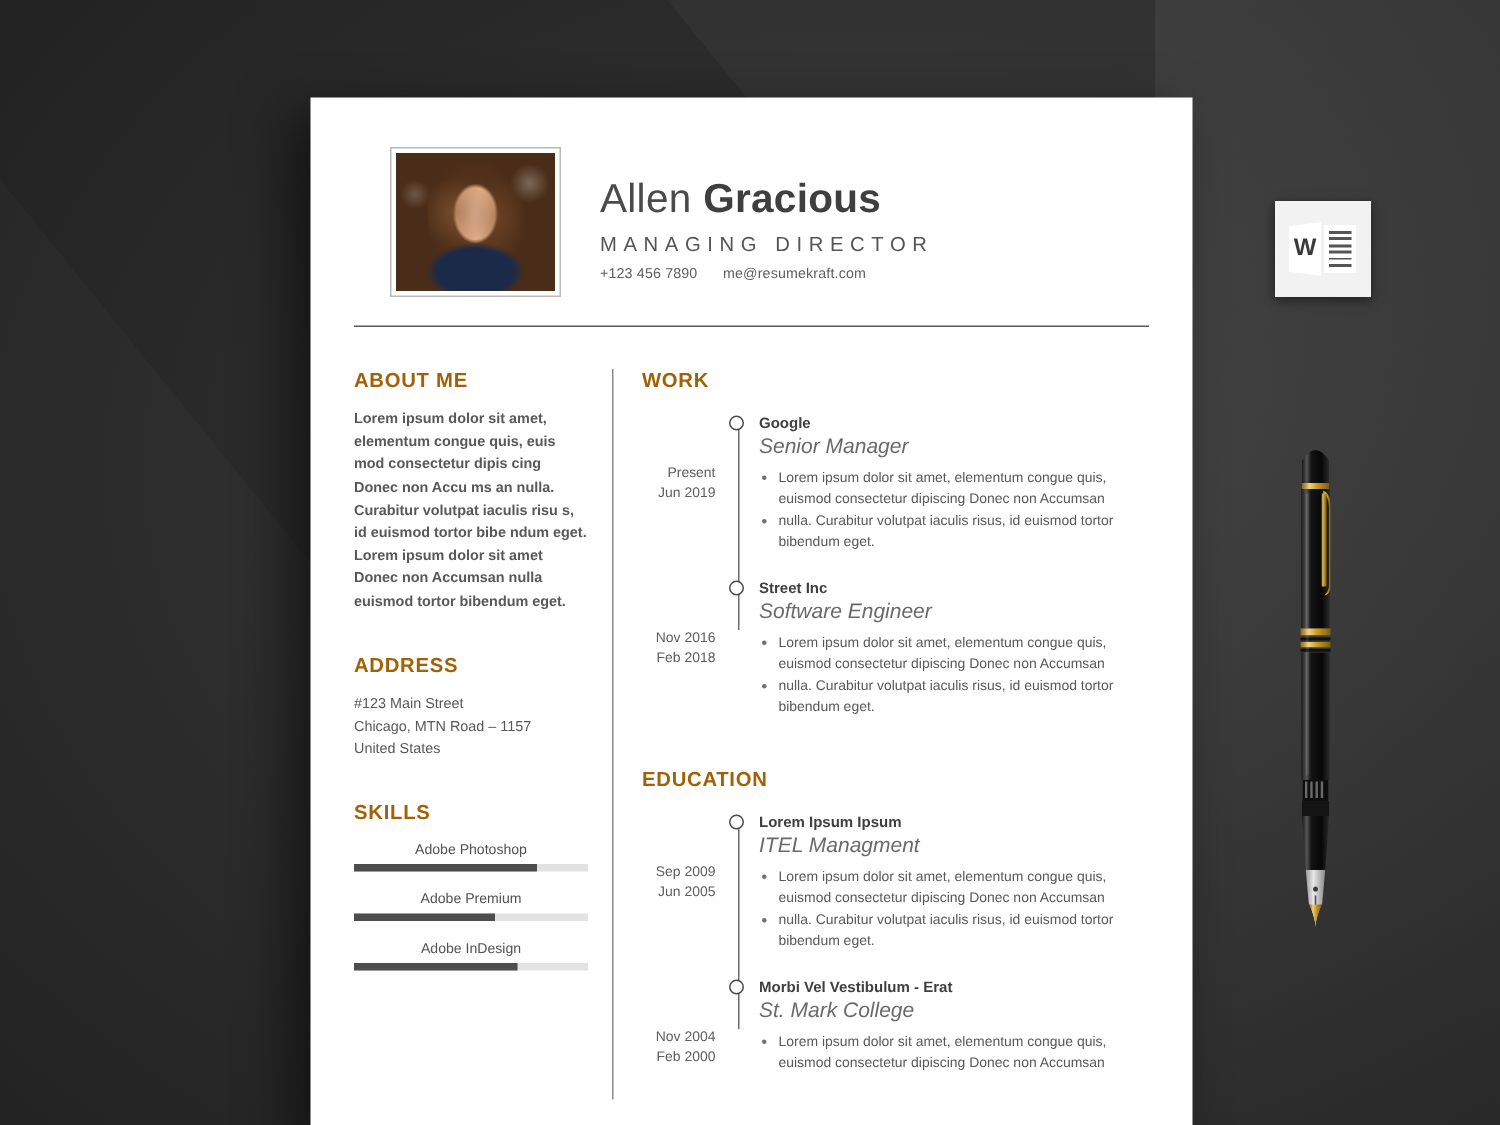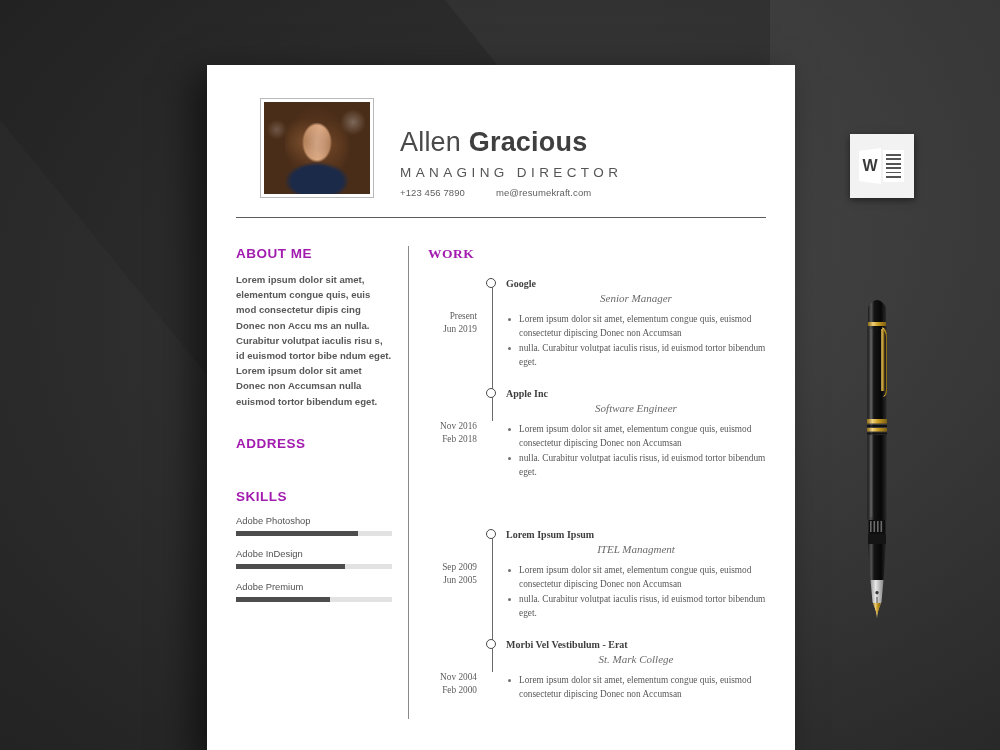--- a/index.html
+++ b/index.html
@@ -32,21 +32,21 @@
 
   
   #page {
     position:absolute; left:207px; top:65px; width:588px; height:690px;
     background:#ffffff;
     box-shadow:-14px 10px 34px rgba(0,0,0,.55);
     padding:33px 29px 0 29px;
   }
 
   
-  .hdr { display:flex; align-items:flex-end; gap:26px;padding-left:24px; }
+  .hdr { display:flex; align-items:center; gap:26px;padding-left:24px; }
   .photo-frame {
     width:114px; height:100px; flex:0 0 114px;
     border:1px solid #b9b9b9; padding:3px; background:#fff;
   }
   .photo {
     width:100%; height:100%; position:relative; overflow:hidden;
     background:
       radial-gradient(ellipse 44% 30% at 50% 86%, #1b2a49 0%, #1b2a49 55%, rgba(27,42,73,0) 70%),
       radial-gradient(ellipse 17% 26% at 50% 44%, #e4b79a 0%, #dba882 72%, rgba(219,168,130,0) 84%),
       radial-gradient(ellipse 30% 44% at 50% 48%, #6d4427 0%, #55331c 60%, #4a2d18 100%),
@@ -62,42 +62,42 @@
     background:radial-gradient(circle 13px at 84% 22%, rgba(255,255,255,.28) 0%, rgba(255,255,255,0) 100%),
                radial-gradient(circle 10px at 12% 30%, rgba(255,255,255,.2) 0%, rgba(255,255,255,0) 100%);
   }
 
   .hdr-text { padding-top:10px; flex:1 1 auto; }
   .name { font-size:27px; color:#4a4a4a; font-weight:400; letter-spacing:.2px; line-height:1.1; }
   .name b { font-weight:700; color:#3f3f3f; }
   .role {
     margin-top:7px; font-size:13.5px; color:#555; letter-spacing:4.4px; font-weight:400;
   }
-  .contact { margin-top:7px; font-size:9.5px; color:#5e5e5e; display:flex; gap:31px; }
+  .contact { margin-top:7px; font-size:9.5px; color:#5e5e5e; display:flex; gap:17px; }
   .contact span { letter-spacing:.1px; }
 
   .hrule { margin-top:19px; border-top:1.6px solid #5b5b5b; }
 
   
   .cols { display:flex; margin-top:28px; }
   .col-left { width:172px; flex:0 0 172px; padding-right:16px; }
   .col-divider { width:1px; background:#8a8a8a; flex:0 0 1px; align-self:stretch; }
-  .col-right { flex:1 1 auto; padding-left:19px;font-family:Liberation Serif, serif; }
+  .col-right { flex:1 1 auto; padding-left:19px; }
 
   .sec-title {
-    font-size:13.5px; font-weight:700; color:#a21caf; letter-spacing:.5px;
+    font-size:13.5px; font-weight:700; color:#a16207; letter-spacing:.5px;
   }
   .col-left .sec-title { margin-bottom:11px; }
   .para { font-size:9.6px; line-height:15.2px; color:#585858;font-weight:bold; }
   .addr-line { font-size:9.6px; line-height:15.2px; color:#585858; }
 
   .sec-gap { height:27px; }
 
   
-  .skill { margin-bottom:12px; }
+  .skill { margin-bottom:12px;text-align:center; }
   .skill-name { font-size:9.4px; color:#525252; margin-bottom:5px; }
   .skill-track { height:5px; background:#e2e2e2; width:100%; }
   .skill-fill { height:100%; background:#4d4d4d; }
 
   
   .tl-item { display:flex; position:relative; }
   .tl-dates {
     width:58px; flex:0 0 58px; text-align:right; padding-right:9px; padding-top:1px;margin-top:32px;
   }
   .tl-date { font-size:9.3px; color:#5d5d5d; line-height:13px; display:block; }
@@ -105,21 +105,21 @@
   .tl-line {
     position:absolute; left:6px; top:6px; bottom:-6px; width:1.3px; background:#6a6a6a;
   }
   .tl-item.last .tl-line { bottom:auto; height:28px; }
   .tl-dot {
     position:absolute; left:0px; top:1px; width:10px; height:10px; border-radius:50%;
     background:#fff; border:1.6px solid #4a4a4a; z-index:2;
   }
   .tl-body { flex:1 1 auto; padding-left:7px; padding-bottom:17px; }
   .tl-org { font-size:10px; font-weight:700; color:#3f3f3f; line-height:13px; }
-  .tl-sub { font-size:11px; font-style:italic; color:#6a6a6a; margin-top:2px; line-height:13px;text-align:center; }
+  .tl-sub { font-size:14px; font-style:italic; color:#6a6a6a; margin-top:2px; line-height:13px; }
   .tl-bullets { margin-top:7px; list-style:none; }
   .tl-bullets li {
     font-size:9.3px; line-height:14px; color:#585858; position:relative;
     padding-left:13px; margin-bottom:1px;
   }
   .tl-bullets li::before {
     content:""; position:absolute; left:2px; top:5.5px;
     width:3.2px; height:3.2px; border-radius:50%; background:#707070;
   }
   .sec-block-gap { height:15px; }
@@ -185,43 +185,48 @@
 
       <div>
         <div class="sec-title">ABOUT ME</div>
         <div class="para">Lorem ipsum dolor sit amet, elementum congue quis, euis mod  consectetur dipis cing Donec non Accu ms an nulla. Curabitur volutpat iaculis risu s, id euismod tortor bibe ndum eget. Lorem ipsum dolor sit amet Donec non Accumsan nulla euismod tortor bibendum eget.</div>
       </div>
 
       <div class="sec-gap"></div>
 
       <div>
         <div class="sec-title">ADDRESS</div>
+        <div id="address-lines">
+            <div class="addr-line">#123 Main Street</div>
+            <div class="addr-line">Chicago, MTN Road – 1157</div>
+            <div class="addr-line">United States</div>
+          </div>
       </div>
 
       <div class="sec-gap"></div>
 
       <div>
         <div class="sec-title">SKILLS</div>
         <div id="skills-list">
             <div class="skill">
               <div class="skill-name">Adobe Photoshop</div>
               <div class="skill-track">
                 <div class="skill-fill" style="width: 78%;"></div>
               </div>
             </div>
             <div class="skill">
+              <div class="skill-name">Adobe Premium</div>
+              <div class="skill-track">
+                <div class="skill-fill" style="width: 60%;"></div>
+              </div>
+            </div>
+            <div class="skill">
               <div class="skill-name">Adobe InDesign</div>
               <div class="skill-track">
                 <div class="skill-fill" style="width: 70%;"></div>
-              </div>
-            </div>
-            <div class="skill">
-              <div class="skill-name">Adobe Premium</div>
-              <div class="skill-track">
-                <div class="skill-fill" style="width: 60%;"></div>
               </div>
             </div>
           </div>
       </div>
 
     </div>
 
     <div class="col-divider"></div>
 
     <div class="col-right">
@@ -251,34 +256,35 @@
             <div class="tl-item last">
               <div class="tl-dates">
                 <span class="tl-date">Nov 2016</span>
                 <span class="tl-date">Feb 2018</span>
               </div>
               <div class="tl-rail">
                 <div class="tl-line"></div>
                 <div class="tl-dot"></div>
               </div>
               <div class="tl-body">
-                <div class="tl-org">Apple Inc</div>
+                <div class="tl-org">Street Inc</div>
                 <div class="tl-sub">Software Engineer</div>
                 <ul class="tl-bullets">
                   <li>Lorem ipsum dolor sit amet, elementum congue quis, euismod  consectetur dipiscing Donec non Accumsan</li>
                   <li>nulla. Curabitur volutpat iaculis risus, id euismod tortor bibendum eget.</li>
                 </ul>
               </div>
             </div>
           </div>
       </div>
 
       <div class="edu-head-gap"></div>
 
       <div>
+        <div class="sec-title">EDUCATION</div>
         <div class="sec-block-gap"></div>
         <div id="edu-list">
             <div class="tl-item">
               <div class="tl-dates">
                 <span class="tl-date">Sep 2009</span>
                 <span class="tl-date">Jun 2005</span>
               </div>
               <div class="tl-rail">
                 <div class="tl-line"></div>
                 <div class="tl-dot"></div>

